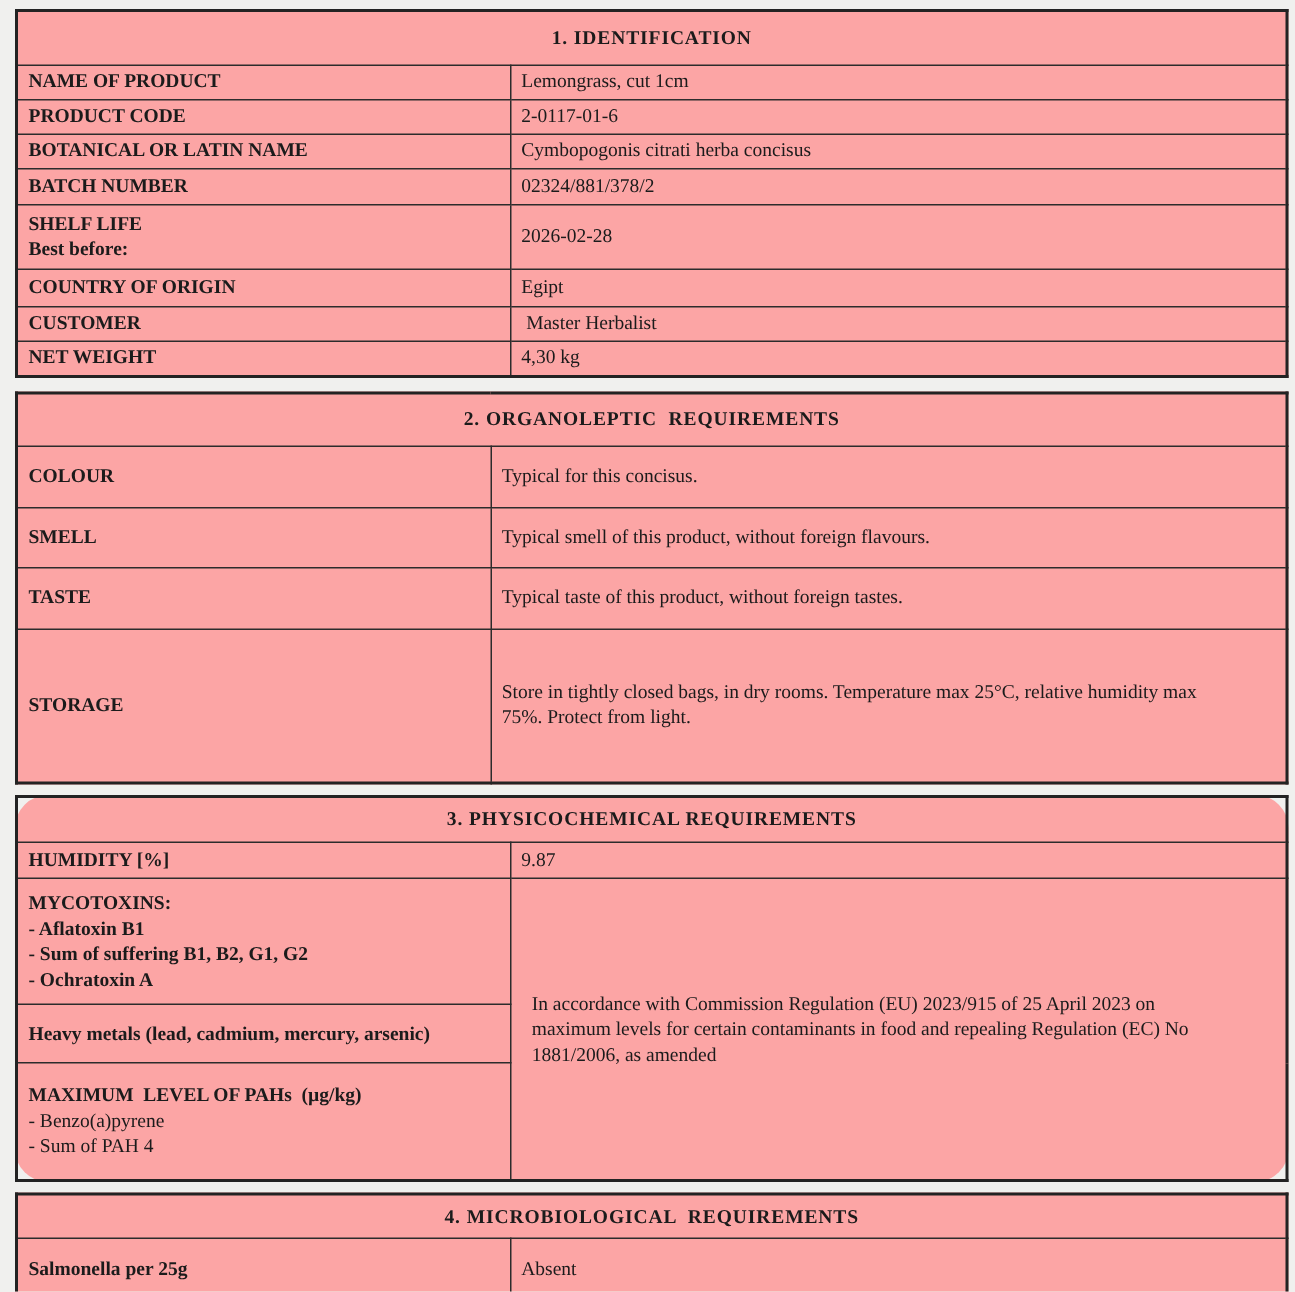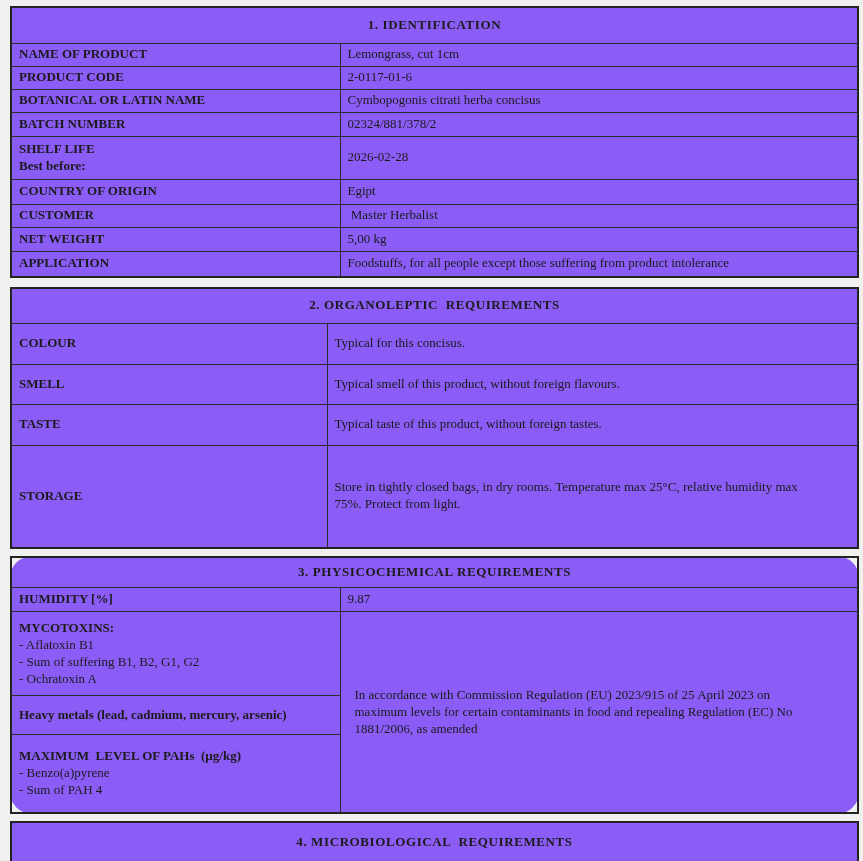--- a/index.html
+++ b/index.html
@@ -10,21 +10,21 @@
     overflow: hidden;
     font-family: "Liberation Serif", "DejaVu Serif", serif;
     color: #1b1b1b;
   }
   .page { padding: 6px 4px 0 10px; }
 
   table.spec {
     border-collapse: collapse;
     table-layout: fixed;
     width: 849px;
-    background: #8b5cf6;
+    background: #fca5a5;
     border: 2px solid #232323;
   }
   table.spec td {
     border: 1.6px solid #2c2c2c;
     padding: 0 7px;
     font-size: 13px;
     line-height: 1.3;
     overflow: hidden;
     vertical-align: middle;
   }
@@ -40,28 +40,28 @@
     white-space: pre-wrap;
   }
   td.lbl { font-weight: bold; }
   td.val { white-space: pre-wrap; }
 
   
   .hr36 { height: 36px; } .hr23 { height: 23px; } .hr24 { height: 24px; }
   .hr43 { height: 43px; margin-top: 28px; } .hr25 { height: 25px; } .hr26 { height: 26px; }
   .hr35 { height: 35px; margin-left: 20px; } .hr41 { height: 41px; } .hr40 { height: 40px; }
   .hr60 { height: 60px; border-radius: 14px; } .hr31 { height: 31px; } .hr84 { height: 84px; }
-  .hr39 { height: 39px; } .hr78 { height: 78px; } .hr38 { height: 40px; }
+  .hr39 { height: 39px; } .hr78 { height: 78px; } .hr38 { height: 30px; }
   .hr42 { height: 42px; }
 
   
   td.top { vertical-align: top; padding-top: 2px; }
   td.top-storage { vertical-align: top; padding-top: 8px; }
   td.myco-cell { vertical-align: top; padding-top: 3px; line-height: 21px; }
-  td.myco-cell .sub { font-weight: normal; }
+  td.myco-cell .sub { font-weight: bold; }
   td.pah-cell { vertical-align: top; padding-top: 11px; line-height: 19.5px; }
   td.pah-cell .sub { font-weight: normal; }
   td.reg-cell { vertical-align: middle; line-height: 21px; }
   td.reg-cell .reg-text { max-width: 468px; margin-left: 7px; }
   .hm-rest { font-weight: bold; white-space: pre-wrap; }
 </style>
 </head>
 <body>
 
 <div class="page">
@@ -101,25 +101,21 @@
     <tr class="hr25">
       <td class="lbl">COUNTRY OF ORIGIN</td>
       <td class="val">Egipt</td>
     </tr>
     <tr class="hr23">
       <td class="lbl">CUSTOMER</td>
       <td class="val"> Master Herbalist</td>
     </tr>
     <tr class="hr24">
       <td class="lbl">NET WEIGHT</td>
-      <td class="val">5,00 kg</td>
-    </tr>
-    <tr class="hr26">
-      <td class="lbl">APPLICATION</td>
-      <td class="val">Foodstuffs, for all people except those suffering from product intolerance</td>
+      <td class="val">4,30 kg</td>
     </tr>
   </tbody>
     </table>
 
   <table class="spec t2">
     <colgroup>
         <col style="width:316px">
         <col>
       </colgroup>
     <tbody>

